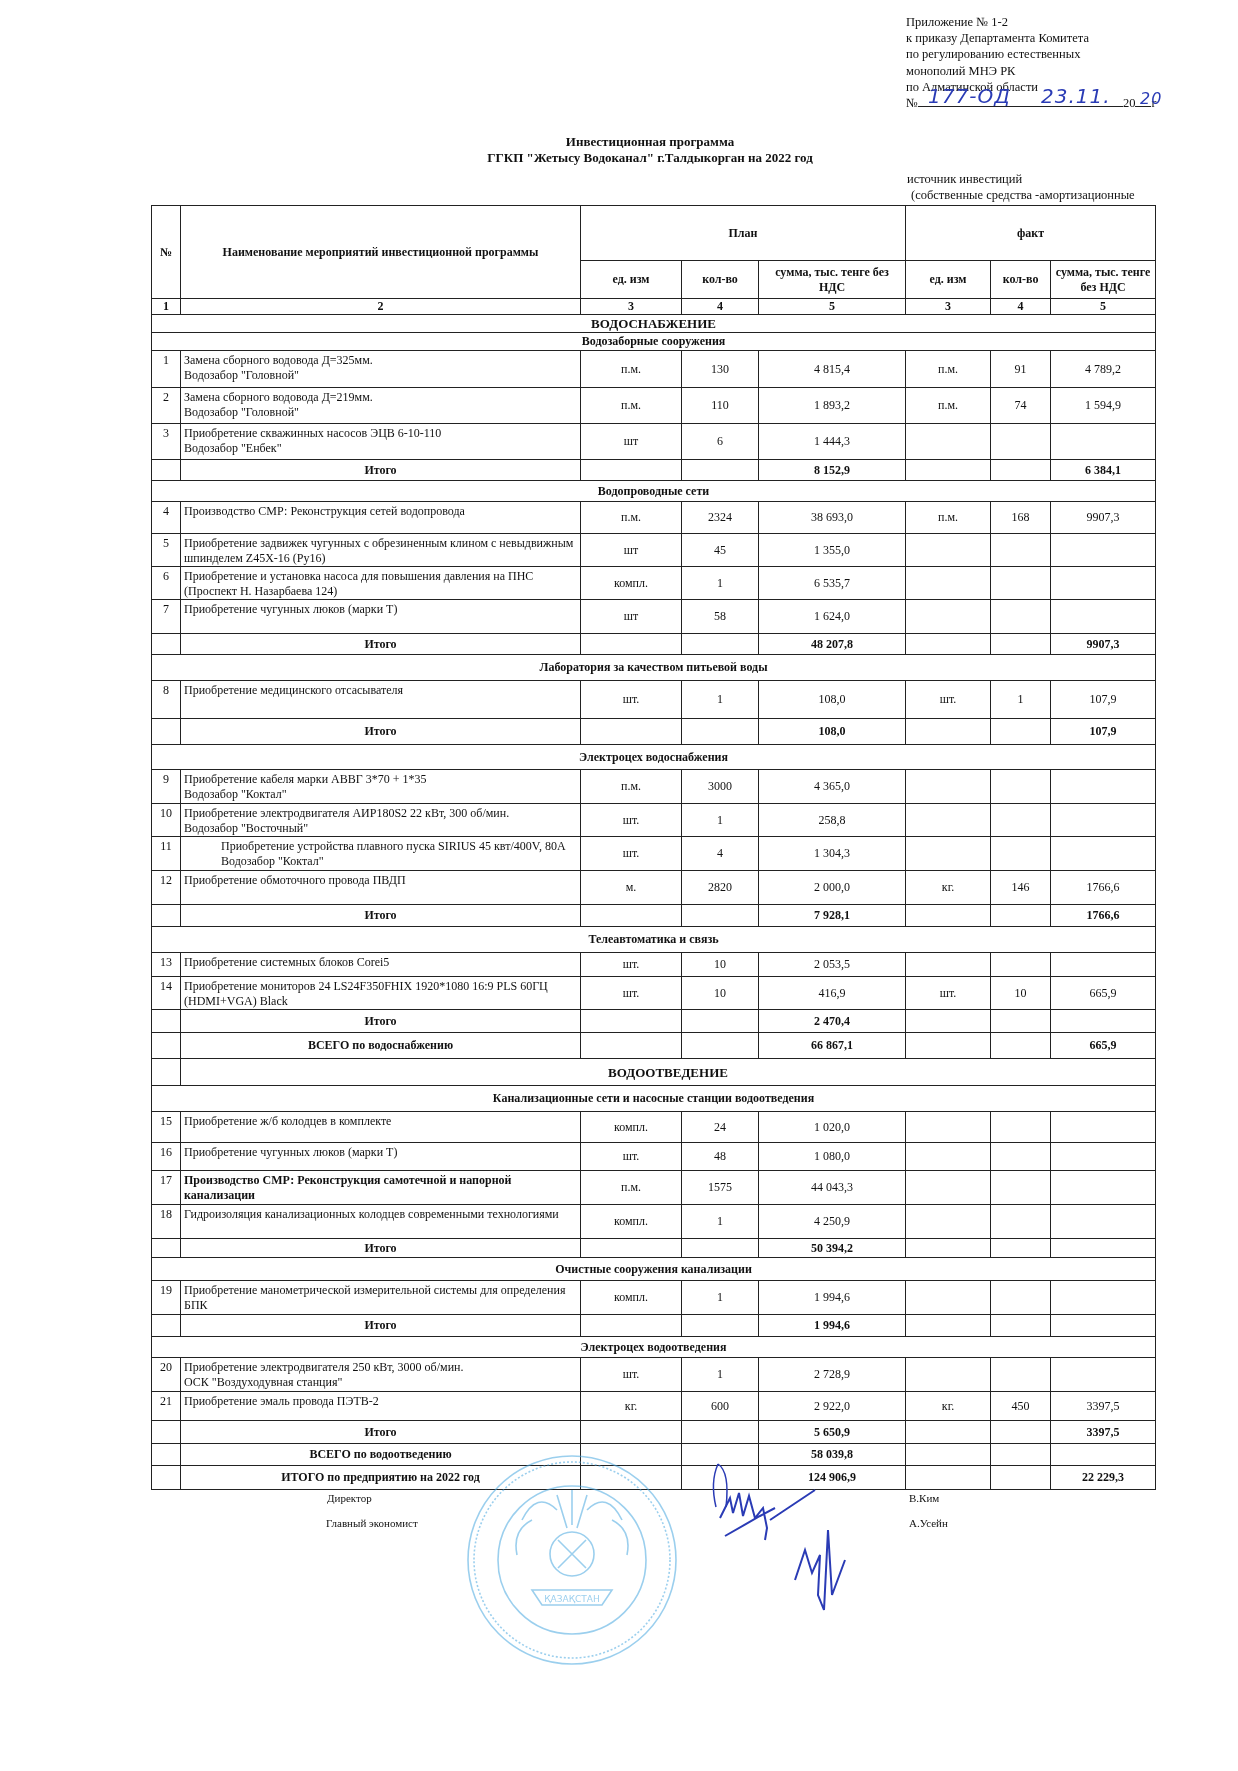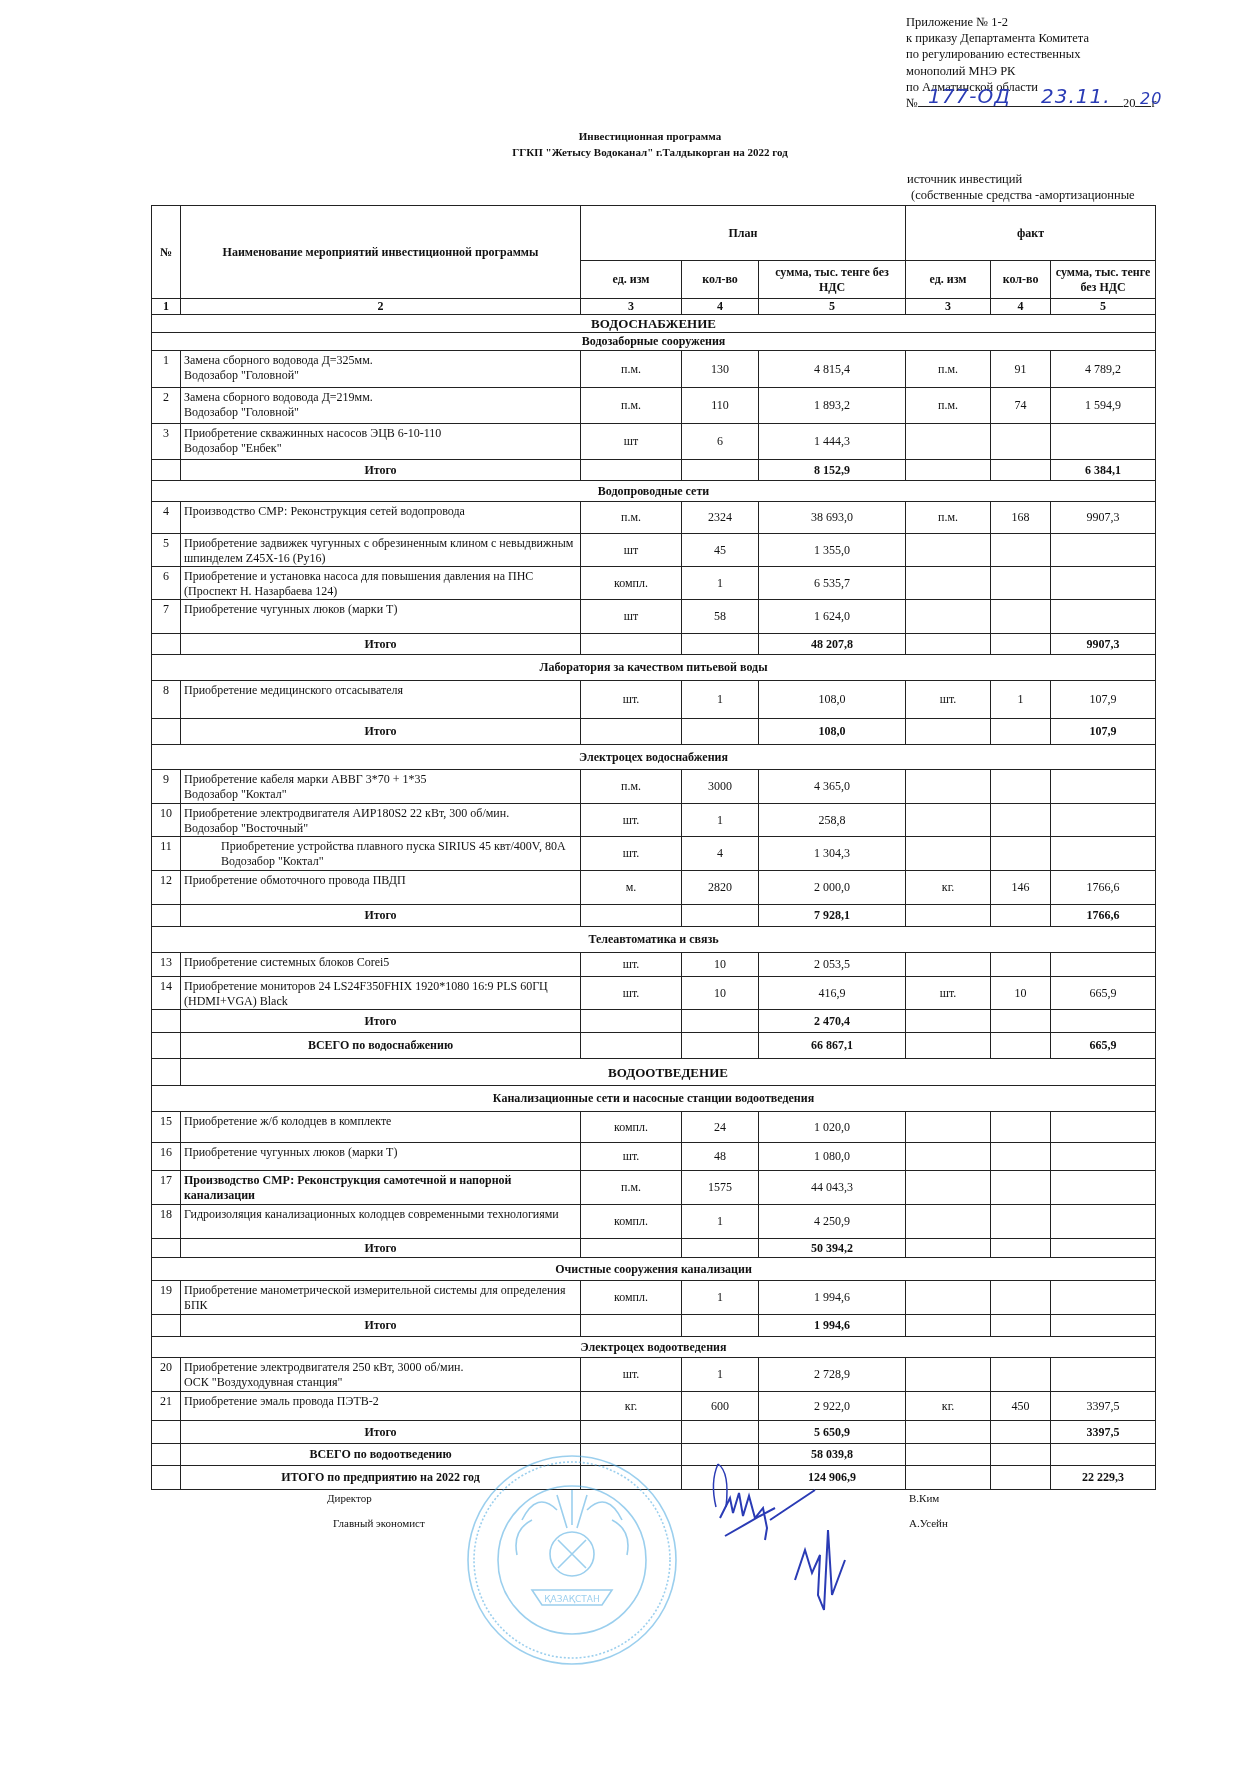--- a/index.html
+++ b/index.html
@@ -10,22 +10,22 @@
   .approval {
     position: absolute; left: 906px; top: 14px; width: 320px;
     font-size: 12.5px; line-height: 16.2px;
   }
   .approval .num-line { position: relative; white-space: nowrap; }
   .approval .hand {
     position: absolute; font-family: "DejaVu Sans", sans-serif; font-style: italic;
     color: #2a3bb5; font-size: 20px; letter-spacing: 1px; top: -7px;
   }
   .title {
-    position: absolute; left: 440px; top: 128px; width: 420px; text-align: center;
-    font-weight: bold; font-size: 11px; line-height: 16px;
+    position: absolute; left: 440px; top: 134px; width: 420px; text-align: center;
+    font-weight: bold; font-size: 13px; line-height: 16px;
   }
   .source {
     position: absolute; left: 907px; top: 171px; width: 330px;
     font-size: 12.5px; line-height: 16px; white-space: nowrap; overflow: hidden;
   }
   table.inv {
     position: absolute; left: 151px; top: 205px; width: 1004px;
     border-collapse: collapse; table-layout: fixed; font-size: 12px;
   }
   table.inv td, table.inv th {
@@ -462,21 +462,21 @@
         <td></td>
         <td class="c b">124 906,9</td>
         <td></td>
         <td></td>
         <td class="c b">22 229,3</td>
       </tr>
     </tbody>
 </table>
 
 <div class="signs" style="left:327px;top:1492px;">Директор</div>
-<div class="signs" style="left:333px;top:1517px;">Главный экономист</div>
+<div class="signs" style="left:326px;top:1517px;">Главный экономист</div>
 <div class="signs" style="left:909px;top:1492px;">В.Ким</div>
 <div class="signs" style="left:909px;top:1517px;">А.Усейн</div>
 
 <svg class="stamp" viewBox="0 0 220 220">
   <g fill="none" stroke="#4aa8e0" stroke-width="1.6">
     <circle cx="110" cy="110" r="104"></circle>
     <circle cx="110" cy="110" r="98" stroke-dasharray="2 2"></circle>
     <circle cx="110" cy="110" r="74"></circle>
     <circle cx="110" cy="104" r="22"></circle>
     <path d="M96 90 L124 118 M124 90 L96 118"></path>

